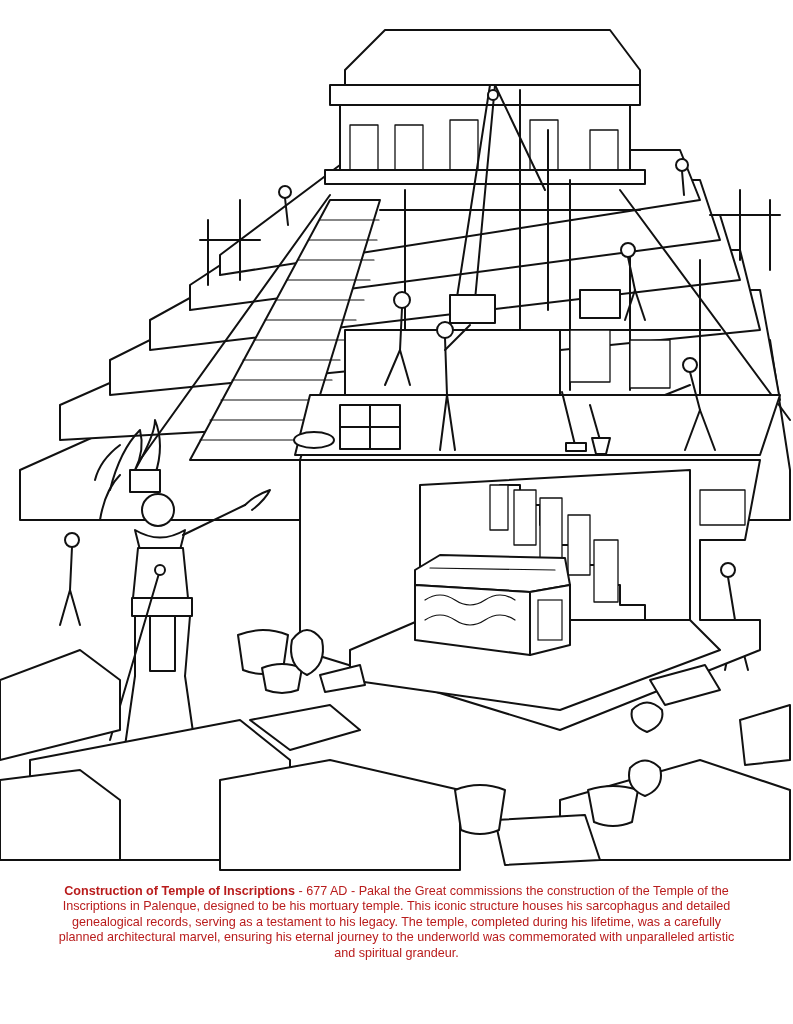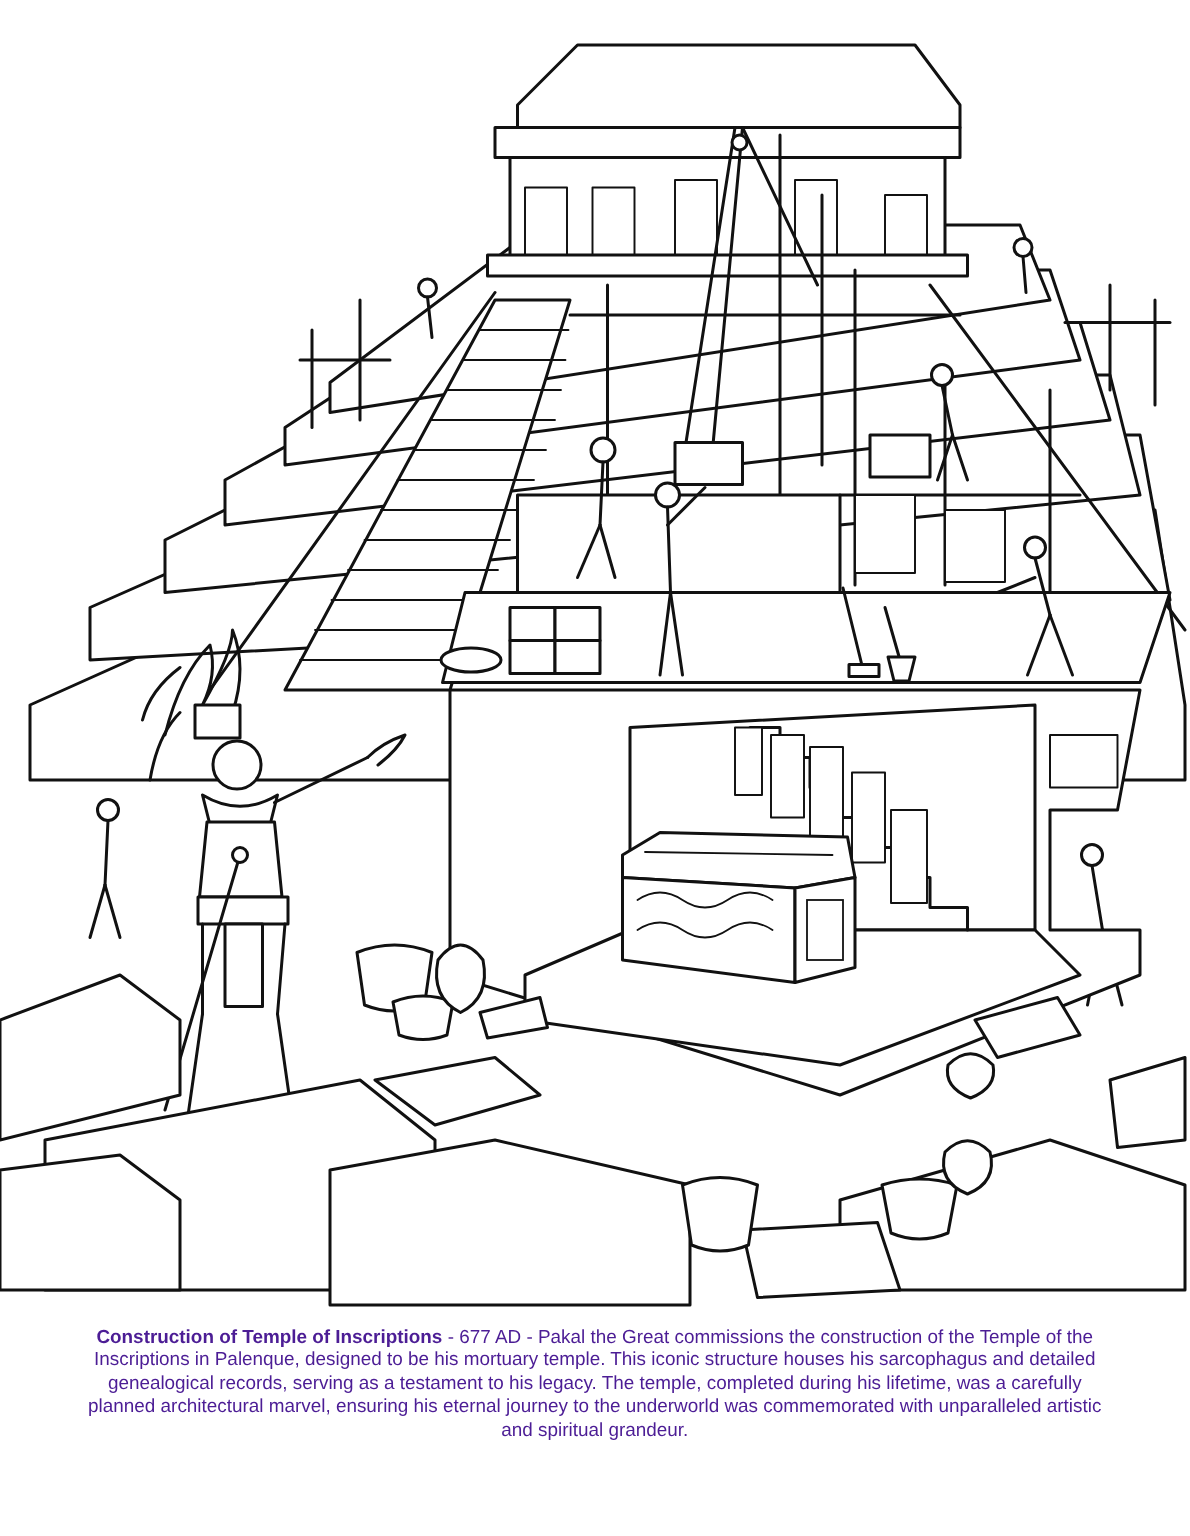--- a/index.html
+++ b/index.html
@@ -2,21 +2,21 @@
 <html><head>
 <meta charset="utf-8">
 <style>
   html, body { margin: 0; padding: 0; background: #ffffff; }
   body { width: 793px; height: 1024px; position: relative; overflow: hidden; }
   .illustration { position: absolute; left: 0; top: 0; width: 793px; height: 872px; }
   .illustration svg { width: 793px; height: 872px; display: block; }
   .caption {
     position: absolute; left: 50px; top: 884px; width: 693px;
     font-family: "Liberation Sans", sans-serif; font-size: 12.6px; line-height: 15.4px;
-    color: #4c1d95; text-align: center;
+    color: #b91c1c; text-align: center;
   }
   .caption .title { font-weight: bold; }
   svg .ln { fill: none; stroke: #111; stroke-width: 2; stroke-linejoin: round; stroke-linecap: round; }
   svg .thin { fill: none; stroke: #111; stroke-width: 1.2; stroke-linecap: round; }
   svg .wf { fill: #fff; stroke: #111; stroke-width: 2; stroke-linejoin: round; }
   svg .wt { fill: #fff; stroke: #111; stroke-width: 1.3; stroke-linejoin: round; }
 </style>
 </head>
 <body>
 

